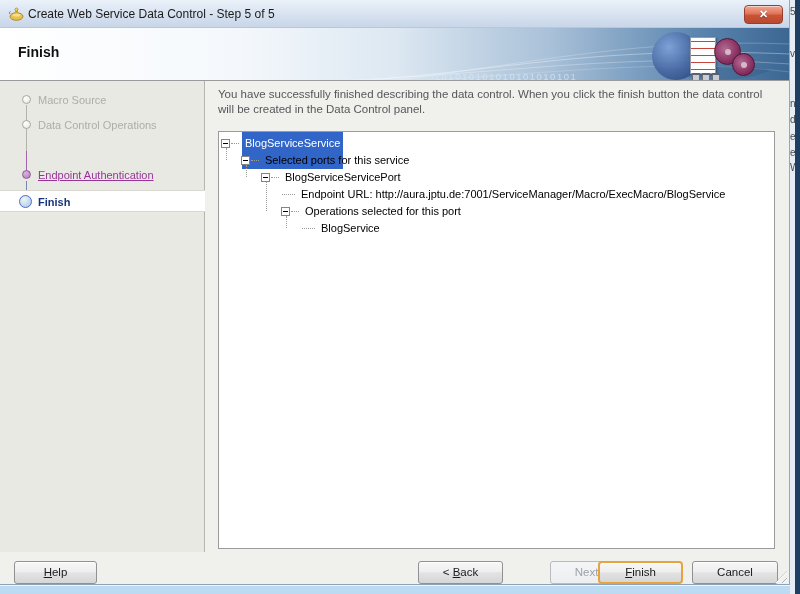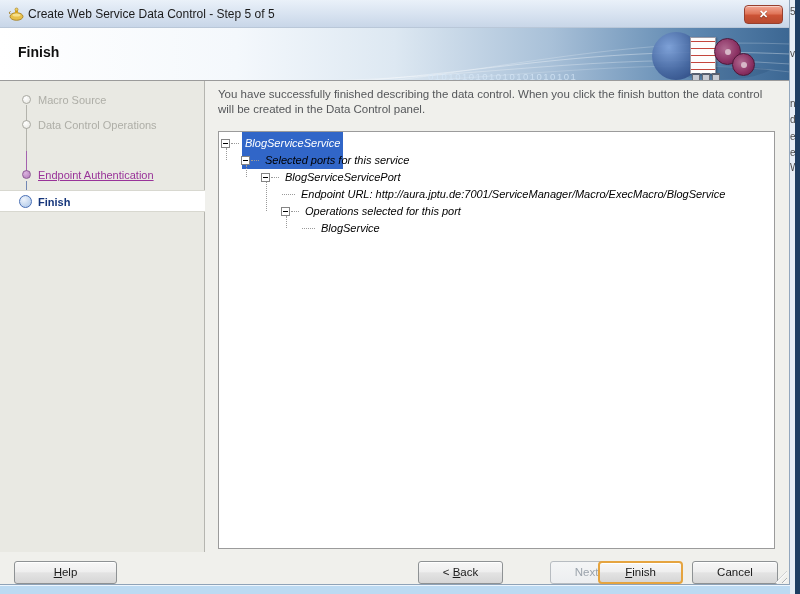--- a/index.html
+++ b/index.html
@@ -76,33 +76,33 @@
                 border:1px solid #9b9b9b; overflow:hidden; font-size:11px; color:#000; }
   .tree-inner { position:relative; padding-top:3px; }
   .tree-row { height:17px; line-height:17px; white-space:nowrap; display:flex; align-items:center; }
   .tree-row .indent { display:inline-block; height:1px; }
   .expand-box { display:inline-block; width:9px; height:9px; border:1px solid #848484; background:#fff;
                 position:relative; flex:0 0 auto; }
   .expand-box::after { content:""; position:absolute; left:1px; top:3px; width:5px; height:1px; background:#000; }
   .dots { display:inline-block; height:1px; border-top:1px dotted #9a9a9a; flex:0 0 auto; margin:0 3px 0 0; }
   .dots.short { width:8px; margin-left:1px; }
   .dots.leafdots { width:13px; margin-left:1px; }
-  .tree-label { padding:17px 3px;font-style:italic; }
+  .tree-label { padding:17px 3px; }
   .tree-label.selected { background:#3166c8; color:#ffffff; }
   .vline { position:absolute; width:1px; border-left:1px dotted #9a9a9a; }
 
   
   .btn { position:absolute; top:561px; height:23px; border:1px solid #8e9294; border-radius:3px;
          background:linear-gradient(#f7f7f7, #efefef 45%, #e3e3e3 52%, #d6d6d6);
          font-size:11.5px; color:#1a1a1a; text-align:center; line-height:20px; cursor:default;
          box-shadow:inset 0 1px 0 #ffffff; }
   .btn u { text-decoration:underline; }
   .btn.disabled { color:#9ba3ac; background:linear-gradient(#f4f5f6, #eceef0); border-color:#b7bcc1; box-shadow:none;margin-left:43px; }
   .btn.default { border:2px solid #e5a43f; line-height:18px; border-radius:4px; }
-  .btn-help   { left:14px;  width:103px; }
+  .btn-help   { left:14px;  width:83px; }
   .btn-back   { left:418px; width:85px; }
   .btn-next   { left:507px; width:83px; }
   .btn-finish { left:598px; width:85px; }
   .btn-cancel { left:692px; width:86px; }
 
   .grip { position:absolute; left:775px; top:571px; width:12px; height:12px;
           background:repeating-linear-gradient(135deg, rgba(0,0,0,0) 0 3px, #aeb2b6 3px 4px, #f6f6f6 4px 5px);
           clip-path:polygon(100% 0, 100% 100%, 0 100%); }
 </style>
 </head>

